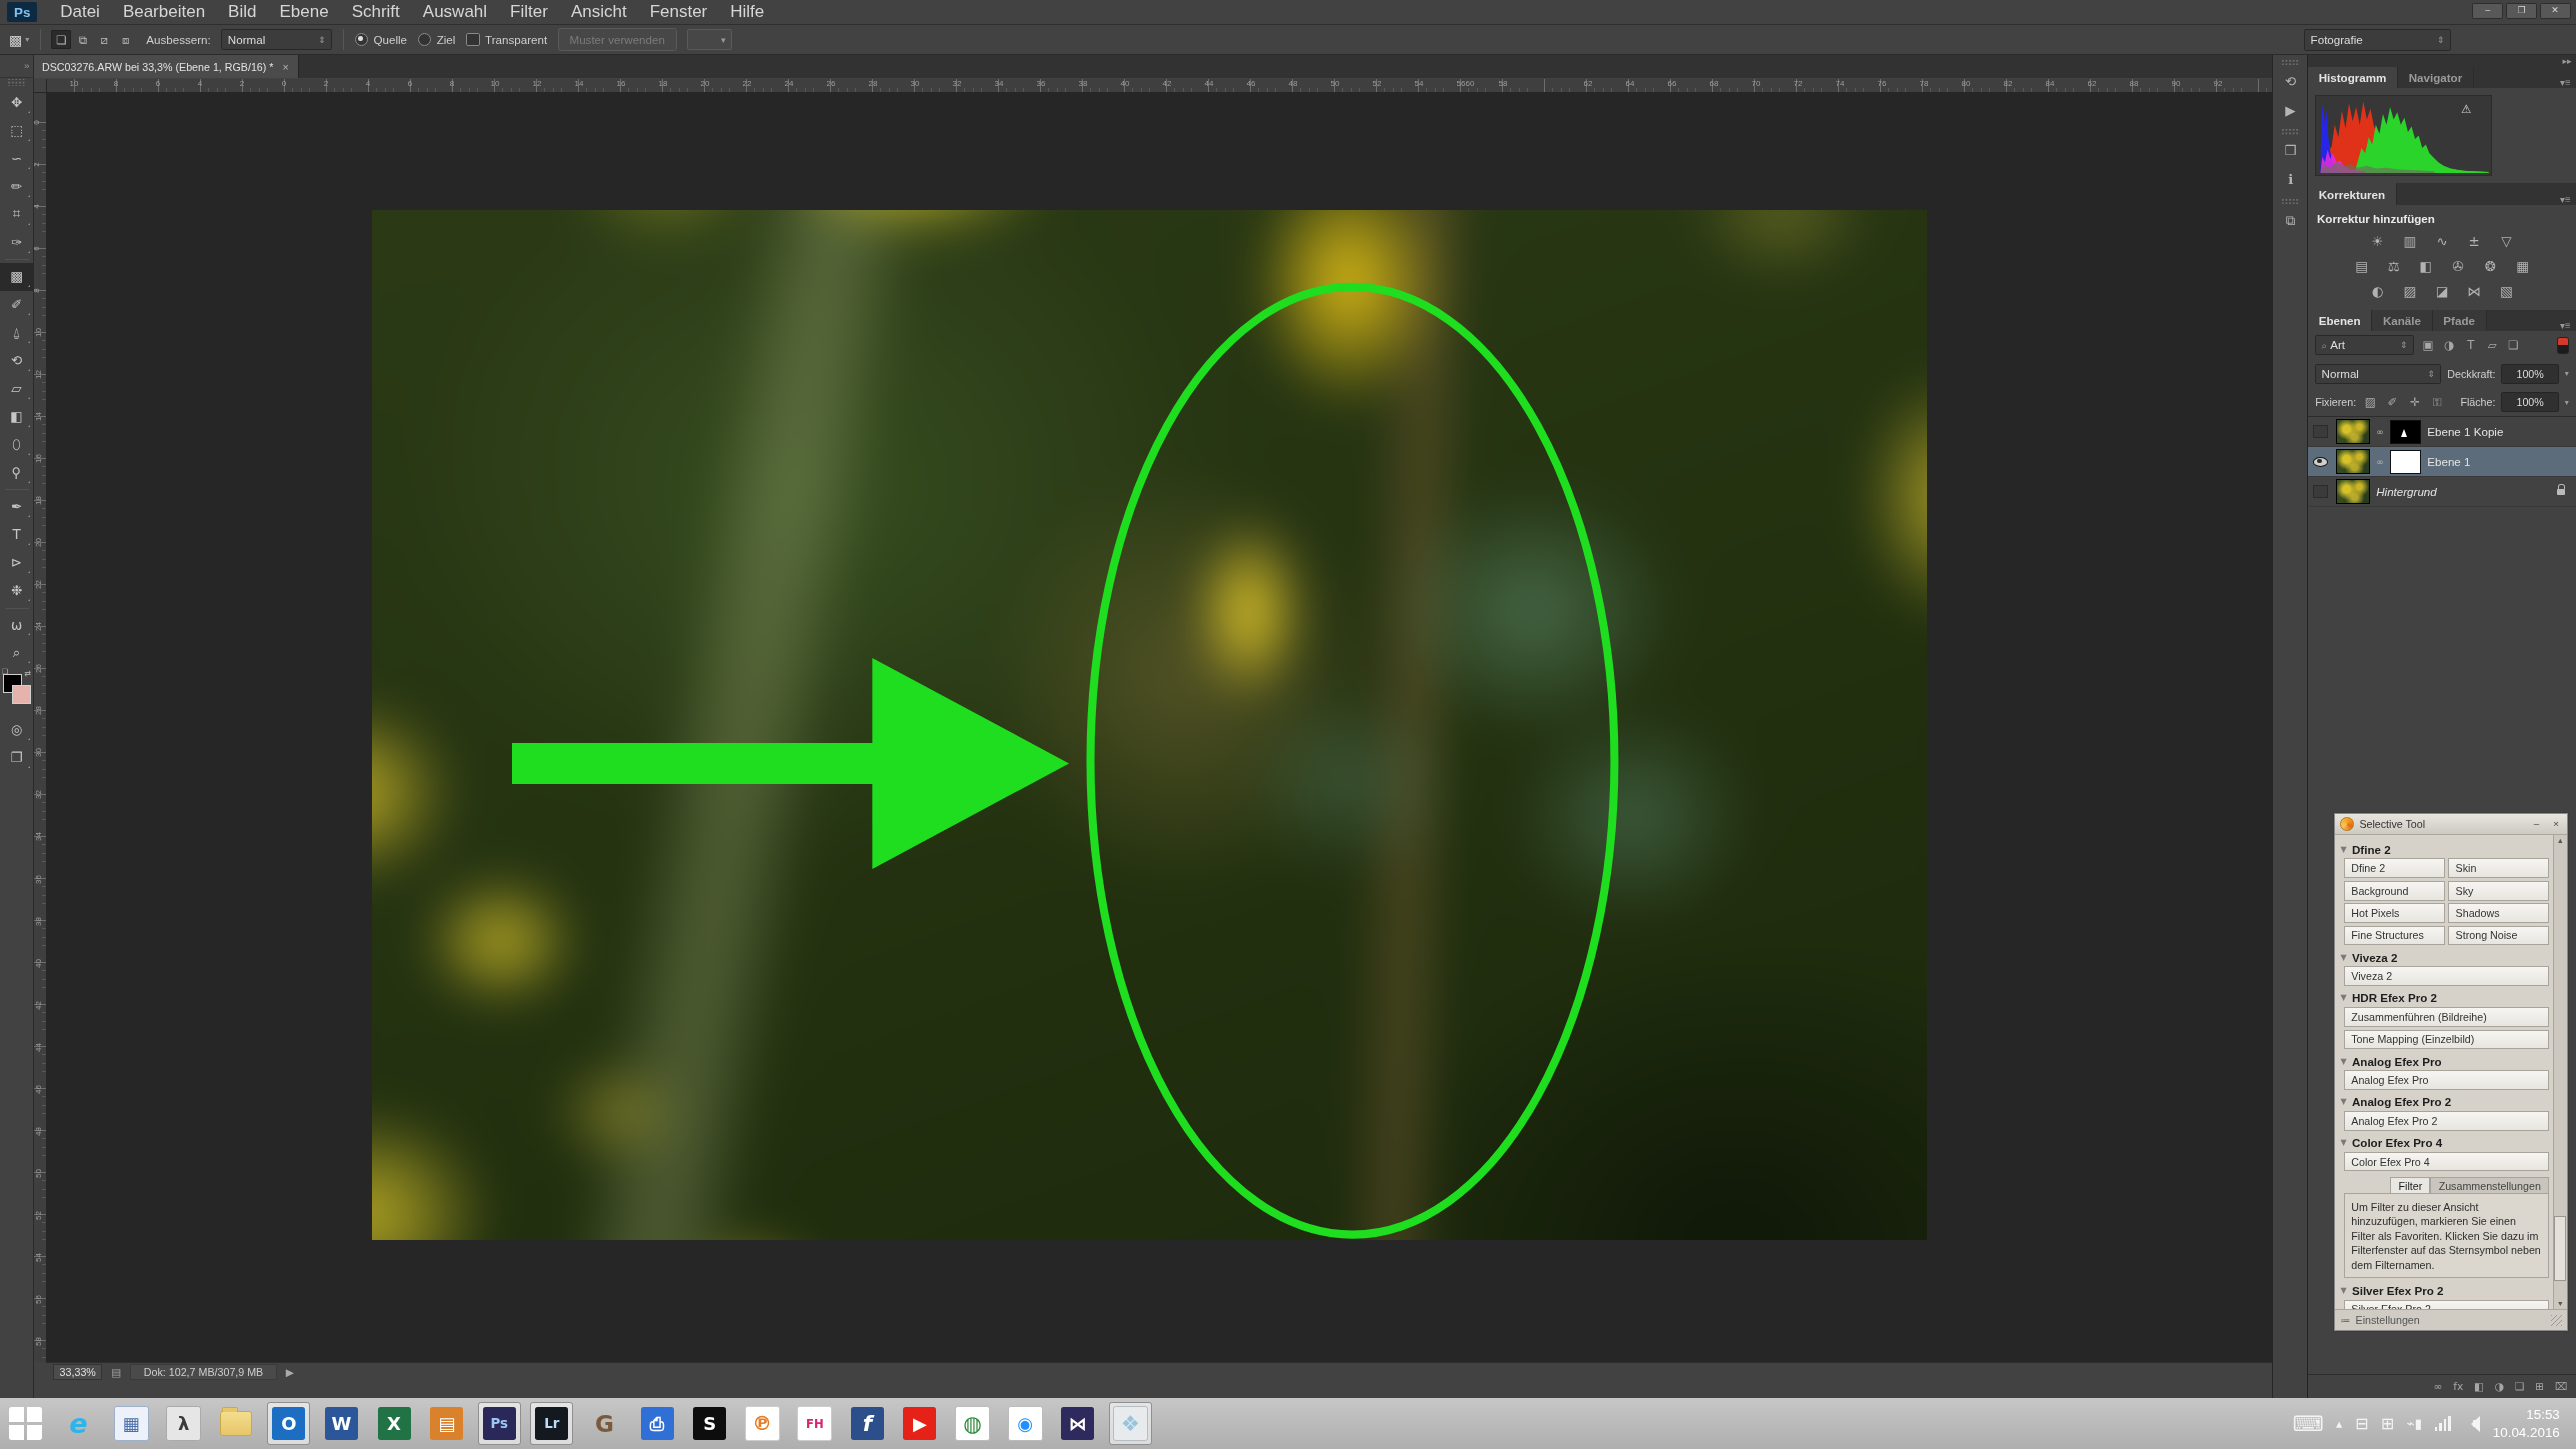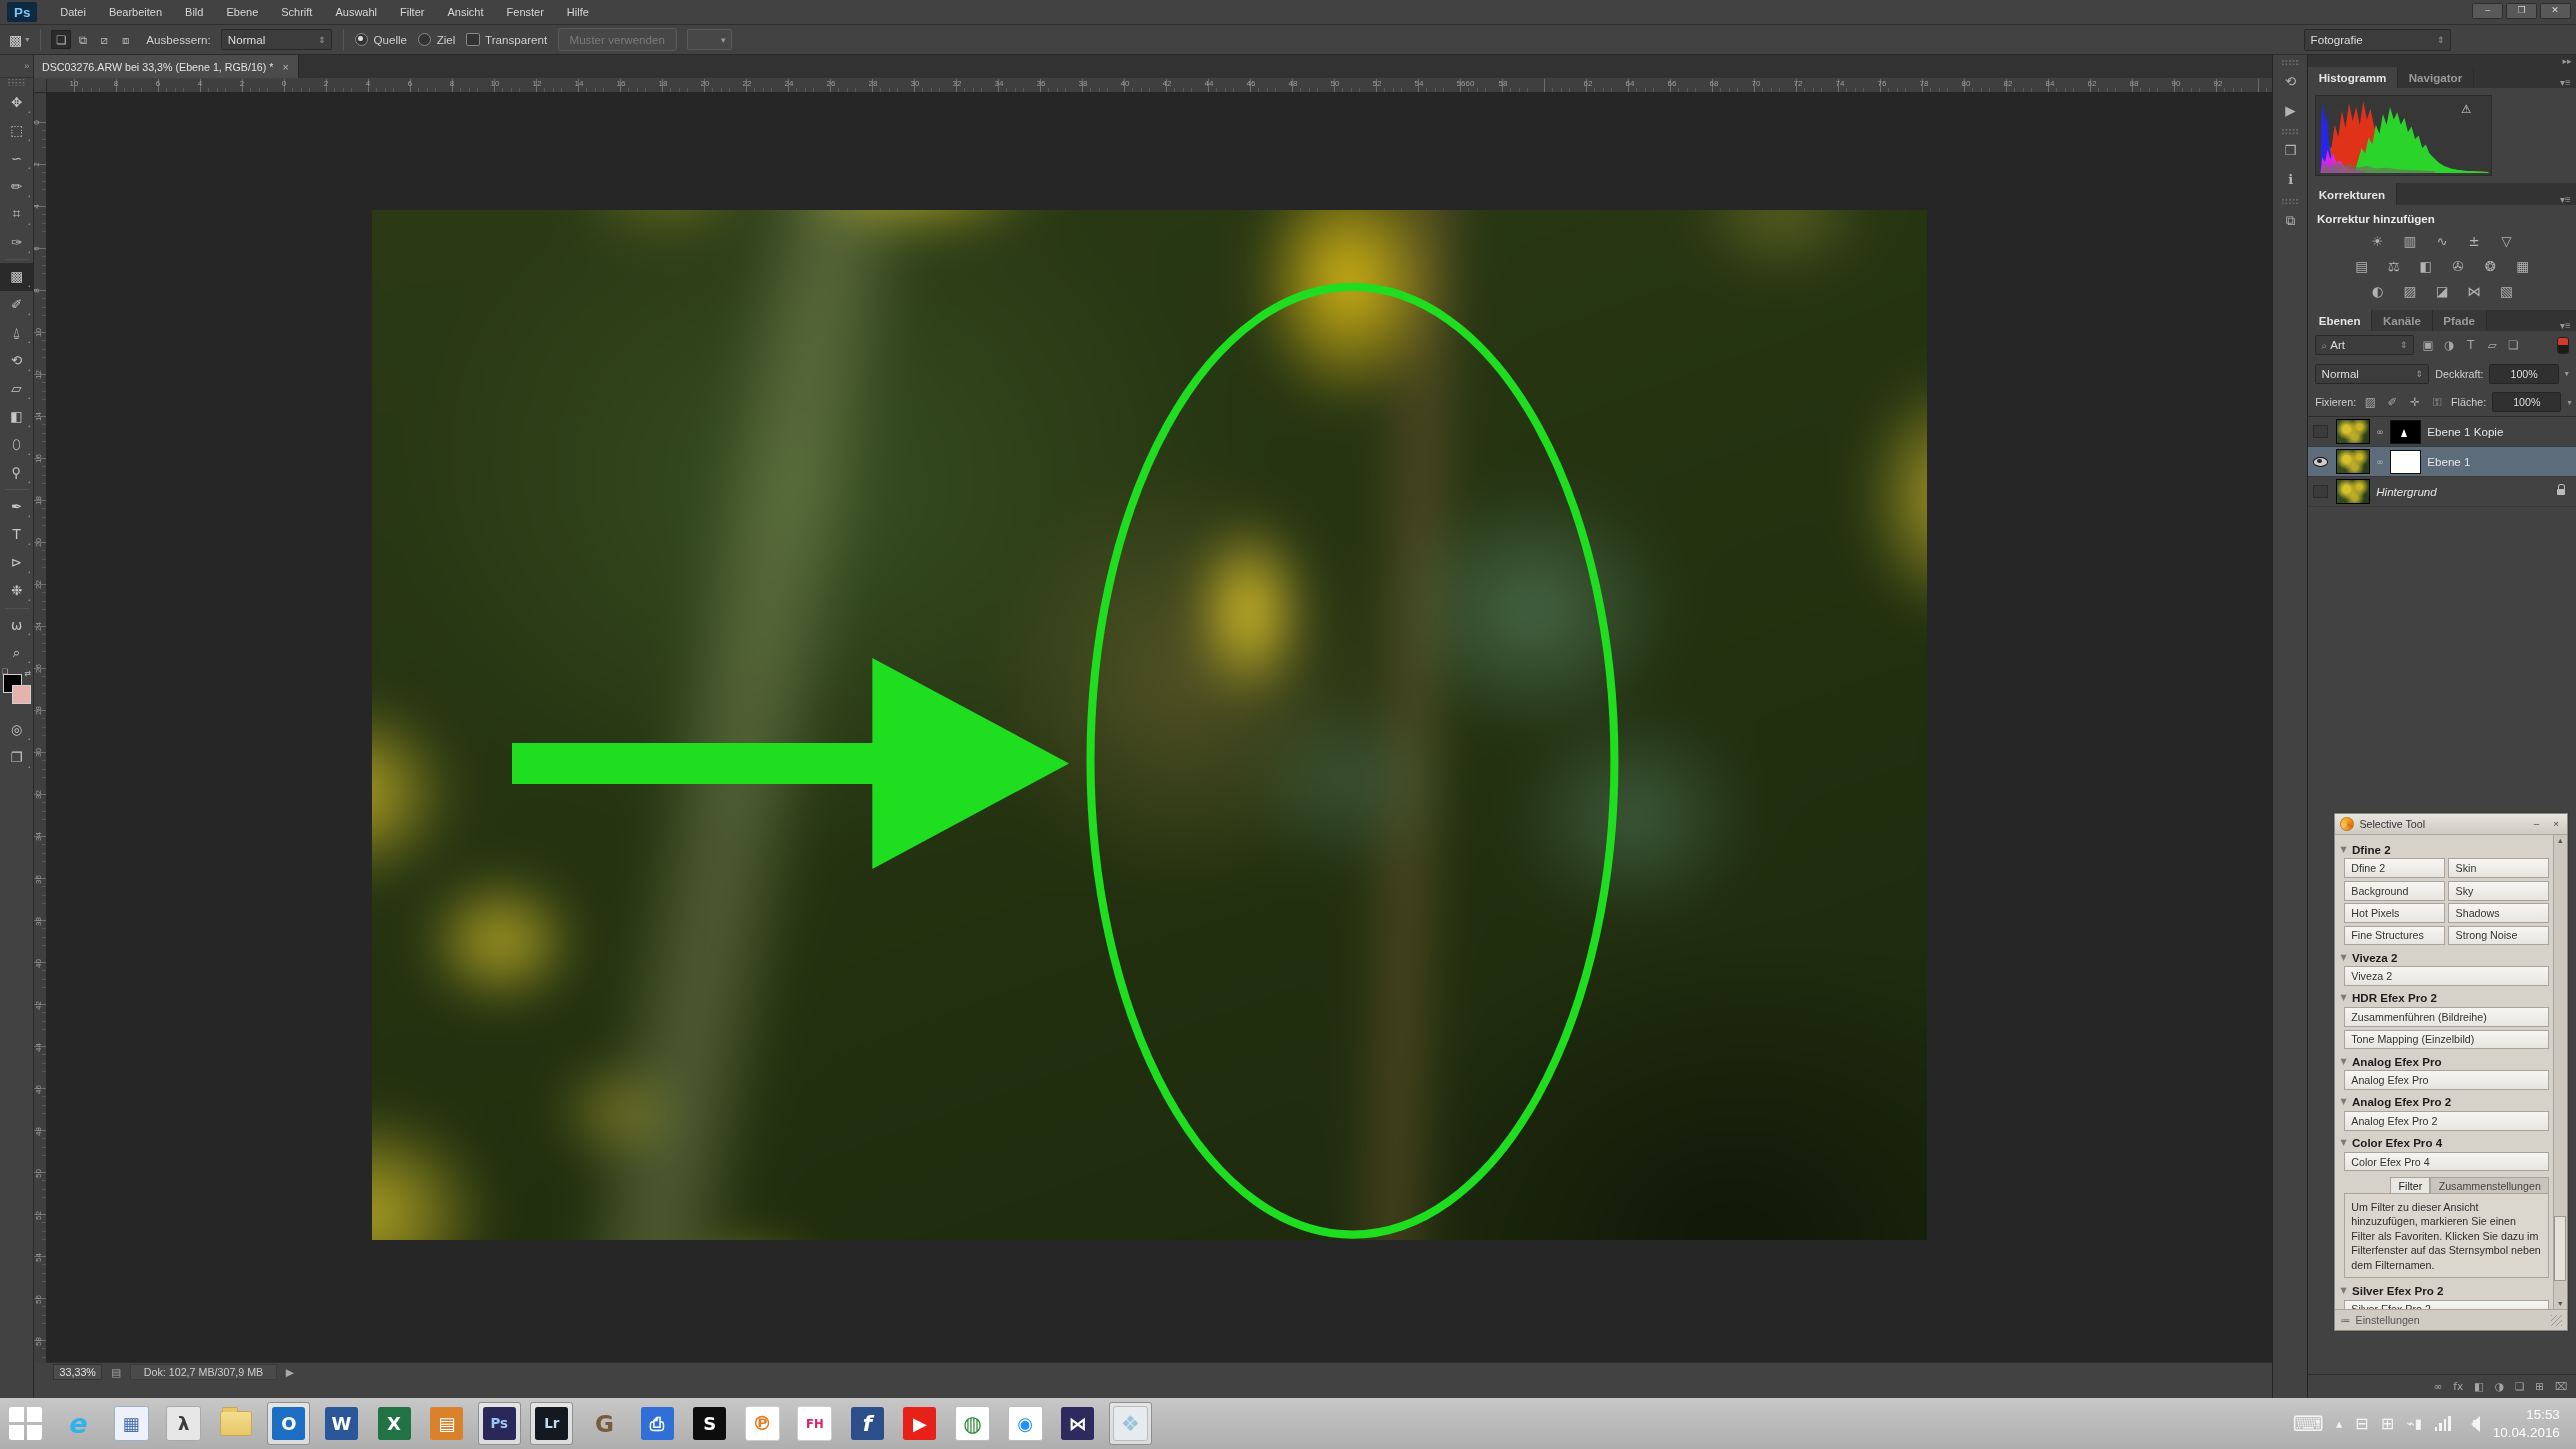--- a/index.html
+++ b/index.html
@@ -1,21 +1,21 @@
 <!DOCTYPE html>
 <html style="font-size:14.3px"><head>
 <meta charset="utf-8">
 <style>
   html,body{margin:0;padding:0;background:#666;}
   #root{position:relative;width:2576px;height:1449px;background:#424242;font-family:"Liberation Sans",sans-serif;overflow:hidden;color:#ddd;font-size:11.6px;}
   .ico{font-family:"DejaVu Sans",sans-serif;}
   
   #menubar{position:absolute;left:0;top:0;width:100%;height:25px;background:#424242;border-bottom:0.9px solid #2e2e2e;display:flex;align-items:center;gap:23px;padding-left:7.2px;box-sizing:border-box;z-index:30;}
   .ps-logo{width:30px;height:19.7px;background:#0d2a42;color:#7fc4f0;font-weight:bold;font-size:13.4px;display:flex;align-items:center;justify-content:center;border-radius:1.8px;}
-  .menu-item{font-size:11px;color:#d6d6d6;cursor:default;}
+  .menu-item{font-size:17px;color:#d6d6d6;cursor:default;}
   #winctrl{position:absolute;right:5.4px;top:2.7px;display:flex;gap:2.7px;z-index:40;}
   .wbtn{width:29px;height:14.3px;background:#585858;border:0.9px solid #2d2d2d;color:#d9d9d9;font-size:9px;line-height:12.5px;text-align:center;border-radius:1.8px;}
   
   #optionsbar{position:absolute;left:0;top:25px;width:100%;height:30px;background:#424242;border-bottom:0.9px solid #2a2a2a;display:flex;align-items:center;gap:10.7px;padding-left:9px;box-sizing:border-box;z-index:29;}
   .opt-sep{width:0.9px;height:21.5px;background:#565656;}
   .tool-preset{display:flex;align-items:center;gap:2.7px;color:#ccc;font-size:14.3px;}
   .mode-ico{width:19.7px;height:19.7px;display:flex;align-items:center;justify-content:center;color:#bbb;font-size:11.6px;border-radius:1.8px;}
   .mode-ico.sel{background:#2b2b2b;box-shadow:inset 0 0 0 0.9px #222;}
   .opt-label{color:#cfcfcf;font-size:11.6px;}
   .dd{height:19.7px;background:#3c3c3c;border:0.9px solid #282828;border-radius:1.8px;display:flex;align-items:center;justify-content:space-between;padding:0 5.4px;color:#ddd;font-size:11.6px;}
@@ -91,21 +91,21 @@
   .ptab{height:21.5px;display:flex;align-items:center;padding:0 10.7px;font-size:11.6px;color:#9a9a9a;font-weight:bold;background:#383838;border-right:0.9px solid #2b2b2b;}
   .ptab.active{background:#424242;color:#e4e4e4;}
   .tab-menu{margin-left:auto;color:#999;font-size:9.8px;padding-right:5.4px;}
   #hist-box{margin:7.2px;width:175px;height:79px;background:#373737;border:0.9px solid #2b2b2b;position:relative;}
   #hist-warn{position:absolute;right:19.7px;top:5.4px;color:#cfcfcf;font-size:11.6px;}
   .korr-title{font-weight:bold;color:#eaeaea;font-size:11.6px;padding:7.2px 9px 3.6px;}
   .korr-row{display:flex;justify-content:center;gap:12.5px;padding:3.6px 0;}
   .adj-ico{width:19.7px;height:18px;display:flex;align-items:center;justify-content:center;color:#b2b2b2;font-size:13.4px;}
   .eb-row{display:flex;align-items:center;gap:6px;padding:2.7px 7.2px;height:23px;}
   .eb-label{color:#cfcfcf;font-size:10.7px;}
-  .val-box{height:18px;background:#303030;border:0.9px solid #252525;color:#ddd;font-size:10.7px;display:flex;align-items:center;padding:0 20px;border-radius:1.8px;}
+  .val-box{height:18px;background:#303030;border:0.9px solid #252525;color:#ddd;font-size:10.7px;display:flex;align-items:center;padding:0 14px;border-radius:1.8px;}
   .val-arr{color:#999;font-size:8px;}
   .flt-ico{width:16px;display:flex;justify-content:center;color:#a8a8a8;font-size:11.6px;}
   .flt-toggle{width:9.8px;height:15px;border-radius:2.7px;background:linear-gradient(#d23a2a 0 45%,#1c1c1c 45%);margin-left:auto;border:0.9px solid #222;}
   #layers{border-top:0.9px solid #2c2c2c;}
   .layer-row{display:flex;align-items:center;gap:6.3px;height:29px;border-bottom:0.9px solid #393939;padding:0 5.4px 0 3.6px;}
   .layer-row.selected{background:#5d6c7b;}
   .viscell{width:18px;display:flex;justify-content:center;}
   .eye{width:13.4px;height:8px;border:0.9px solid #111;border-radius:50%;background:#cfcfcf;position:relative;}
   .eye::after{content:'';position:absolute;left:3.6px;top:0.9px;width:4.5px;height:4.5px;border-radius:50%;background:#2a2a2a;}
   .eye-empty{width:12.5px;height:10.7px;background:#3b3b3b;border:0.9px solid #2b2b2b;}

